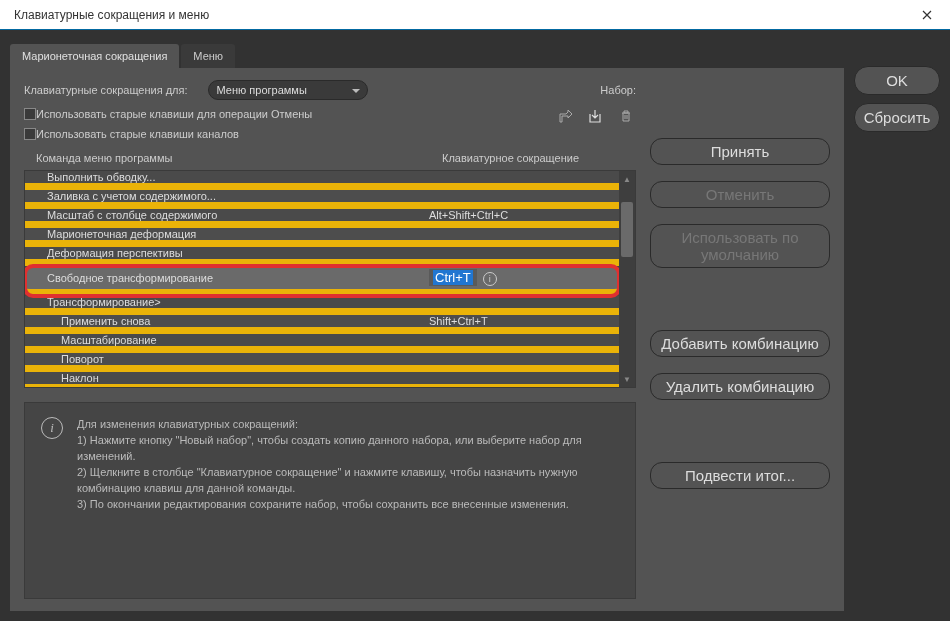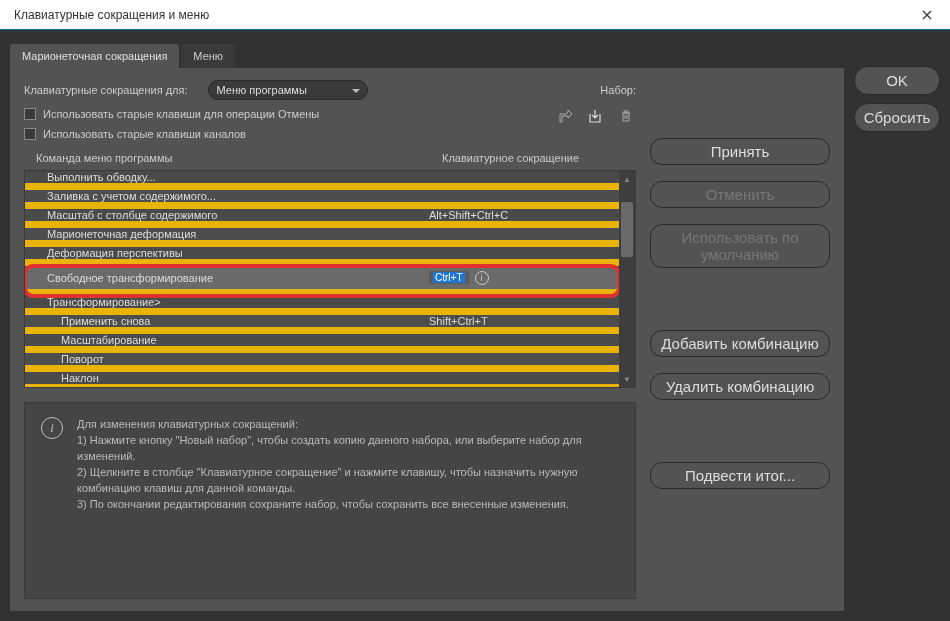--- a/index.html
+++ b/index.html
@@ -12,38 +12,38 @@
 .main-panel { flex: 1; background: #535353; display: flex; flex-direction: column; }
 .tabs { height: 28px; display: flex; align-items: flex-end; background: #323232; }
 .tab { padding: 6px 12px; font-size: 11px; color: #ccc; background: #3a3a3a; cursor: pointer; border-top-left-radius: 3px; border-top-right-radius: 3px; margin-right: 2px; }
 .tab.active { background: #535353; color: #e0e0e0; }
 .panel-body { flex: 1; background: #535353; padding: 12px 14px; display: flex; flex-direction: column; gap: 6px; color: #ccc; font-size: 11px; }
 .row { display: flex; align-items: center; gap: 20px; }
 .label { color: #ccc; }
 .select { background: #3a3a3a; border: 1px solid #2a2a2a; color: #ddd; font-size: 11px; padding: 3px 20px 3px 8px; border-radius: 12px; position: relative; cursor: pointer; display: inline-flex; align-items: center; }
 .select::after { content: ""; position: absolute; right: 7px; top: 50%; margin-top: -1px; border-left: 4px solid transparent; border-right: 4px solid transparent; border-top: 4px solid #bbb; }
 .select.wide { min-width: 160px; }
-.checkbox-row { display: flex; align-items: center; gap: 7px; margin-top: 2px; }
+.checkbox-row { display: flex; align-items: center; gap: 0; margin-top: 2px; }
 .checkbox { width: 12px; height: 12px; border: 1px solid #888; background: #3a3a3a; display: inline-block; }
 .top-right { margin-left: auto; display: flex; align-items: center; gap: 12px; }
 .icon-btn { width: 20px; height: 20px; display: flex; align-items: center; justify-content: center; color: #aaa; cursor: pointer; }
 .icon-row { display: flex; gap: 10px; margin-left: auto; margin-top: 4px; }
 .headers { display: flex; margin-top: 12px; padding: 0 4px 6px 4px; }
 .headers .h1 { flex: 1; color: #ccc; padding-left: 8px; }
 .headers .h2 { width: 190px; color: #ccc; }
 .table-wrap { position: relative; height: 218px; background: #454545; border: 1px solid #3a3a3a; display: flex; }
 .table-body { flex: 1; overflow: hidden; }
 .trow { display: flex; align-items: center; height: 19px; font-size: 11px; color: #ddd; border-bottom: 7px solid #eab308; background: #4a4a4a; }
 .trow:nth-child(even) { background: #4d4d4d; }
 .trow .cmd { flex: 1; padding-left: 22px; }
 .trow .cmd.indent { padding-left: 36px; }
 .trow .shortcut { width: 190px; color: #ddd; }
 .trow.selected { background: #6a6a6a; }
 .trow.highlighted { outline: 4px solid #e03030; outline-offset: -2px; z-index: 5; position: relative; border-radius: 8px; height: 30px; }
-.shortcut-input { background: #5a5a5a; color: #fff; padding: 1px 4px; border: none; font-size: 10px; width: 50px; }
+.shortcut-input { background: #5a5a5a; color: #fff; padding: 1px 4px; border: none; font-size: 13px; width: 50px; }
 .shortcut-input .sel { background: #2176d1; color: #fff; padding: 0 2px; }
 .info-circle { display: inline-flex; width: 14px; height: 14px; border: 1px solid #ccc; border-radius: 50%; align-items: center; justify-content: center; font-size: 9px; color: #ccc; margin-left: 6px; }
 .scrollbar { width: 16px; background: #3e3e3e; display: flex; flex-direction: column; }
 .sb-btn { height: 16px; display: flex; align-items: center; justify-content: center; color: #888; font-size: 8px; }
 .sb-track { flex: 1; position: relative; }
 .sb-thumb { position: absolute; left: 2px; right: 2px; top: 15px; height: 55px; background: #6a6a6a; border-radius: 2px; }
 .info-panel { margin-top: 14px; background: #454545; border: 1px solid #3a3a3a; padding: 14px 16px; display: flex; gap: 14px; flex: 1; }
 .info-icon { width: 22px; height: 22px; border: 1.5px solid #bbb; border-radius: 50%; display: flex; align-items: center; justify-content: center; font-size: 13px; color: #bbb; font-style: italic; font-family: Georgia, serif; flex-shrink: 0; }
 .info-text { color: #bbb; font-size: 11px; line-height: 1.45; }
 .right-buttons { width: 86px; display: flex; flex-direction: column; gap: 8px; padding-top: 26px; }

